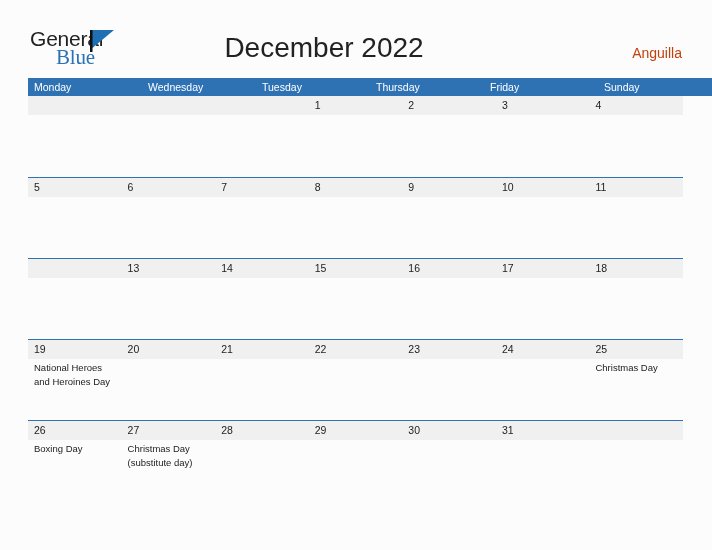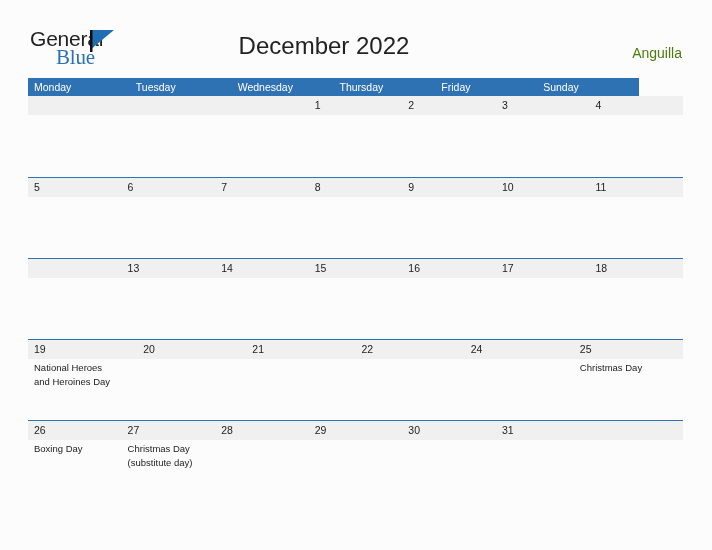--- a/index.html
+++ b/index.html
@@ -65,47 +65,47 @@
     width: 26px;
     height: 22px;
   }
 
   .month-title {
     position: absolute;
     left: 0;
     top: 32px;
     width: 648px;
     text-align: center;
-    font-size: 24px;
+    font-size: 28px;
     color: #222222;
     font-family: "Liberation Sans", sans-serif;
     font-weight: normal;
     letter-spacing: 0px;
   }
 
   .country {
     position: absolute;
     right: 30px;
     top: 45px;
     font-size: 14px;
-    color: #4d7c0f;
+    color: #c2410c;
     font-family: "Liberation Sans", sans-serif;
   }
 
   
   .calendar {
     position: absolute;
     left: 28px;
     top: 78px;
     width: 655px;
   }
 
   .weekday-row {
     display: flex;
-    width: 611px;
+    width: 684px;
     height: 18px;
     background: #2f72b4;
   }
   .weekday-cell {
     flex: 1 1 0;
     font-size: 10.5px;
     color: #ffffff;
     line-height: 18px;
     padding-left: 6px;
     box-sizing: border-box;
@@ -186,22 +186,22 @@
     </div>
 
     <div class="month-title">December 2022</div>
 
     <div class="country">Anguilla</div>
   </div>
 
   <div class="calendar">
     <div class="weekday-row">
       <div class="weekday-cell">Monday</div>
+      <div class="weekday-cell">Wednesday</div>
       <div class="weekday-cell">Tuesday</div>
-      <div class="weekday-cell">Wednesday</div>
       <div class="weekday-cell">Thursday</div>
       <div class="weekday-cell">Friday</div>
       <div class="weekday-cell">Sunday</div>
     </div>
 
     <div id="weeks-container">
         <div class="week-row" style="border-top: none;">
           <div class="day-cell">
             <div class="day-number"></div>
             <div class="day-events"></div>
@@ -304,20 +304,24 @@
           </div>
           <div class="day-cell">
             <div class="day-number">21</div>
             <div class="day-events"></div>
           </div>
           <div class="day-cell">
             <div class="day-number">22</div>
             <div class="day-events"></div>
           </div>
           <div class="day-cell">
+            <div class="day-number">23</div>
+            <div class="day-events"></div>
+          </div>
+          <div class="day-cell">
             <div class="day-number">24</div>
             <div class="day-events"></div>
           </div>
           <div class="day-cell">
             <div class="day-number">25</div>
             <div class="day-events">
               <div class="event">Christmas Day</div>
             </div>
           </div>
         </div>

